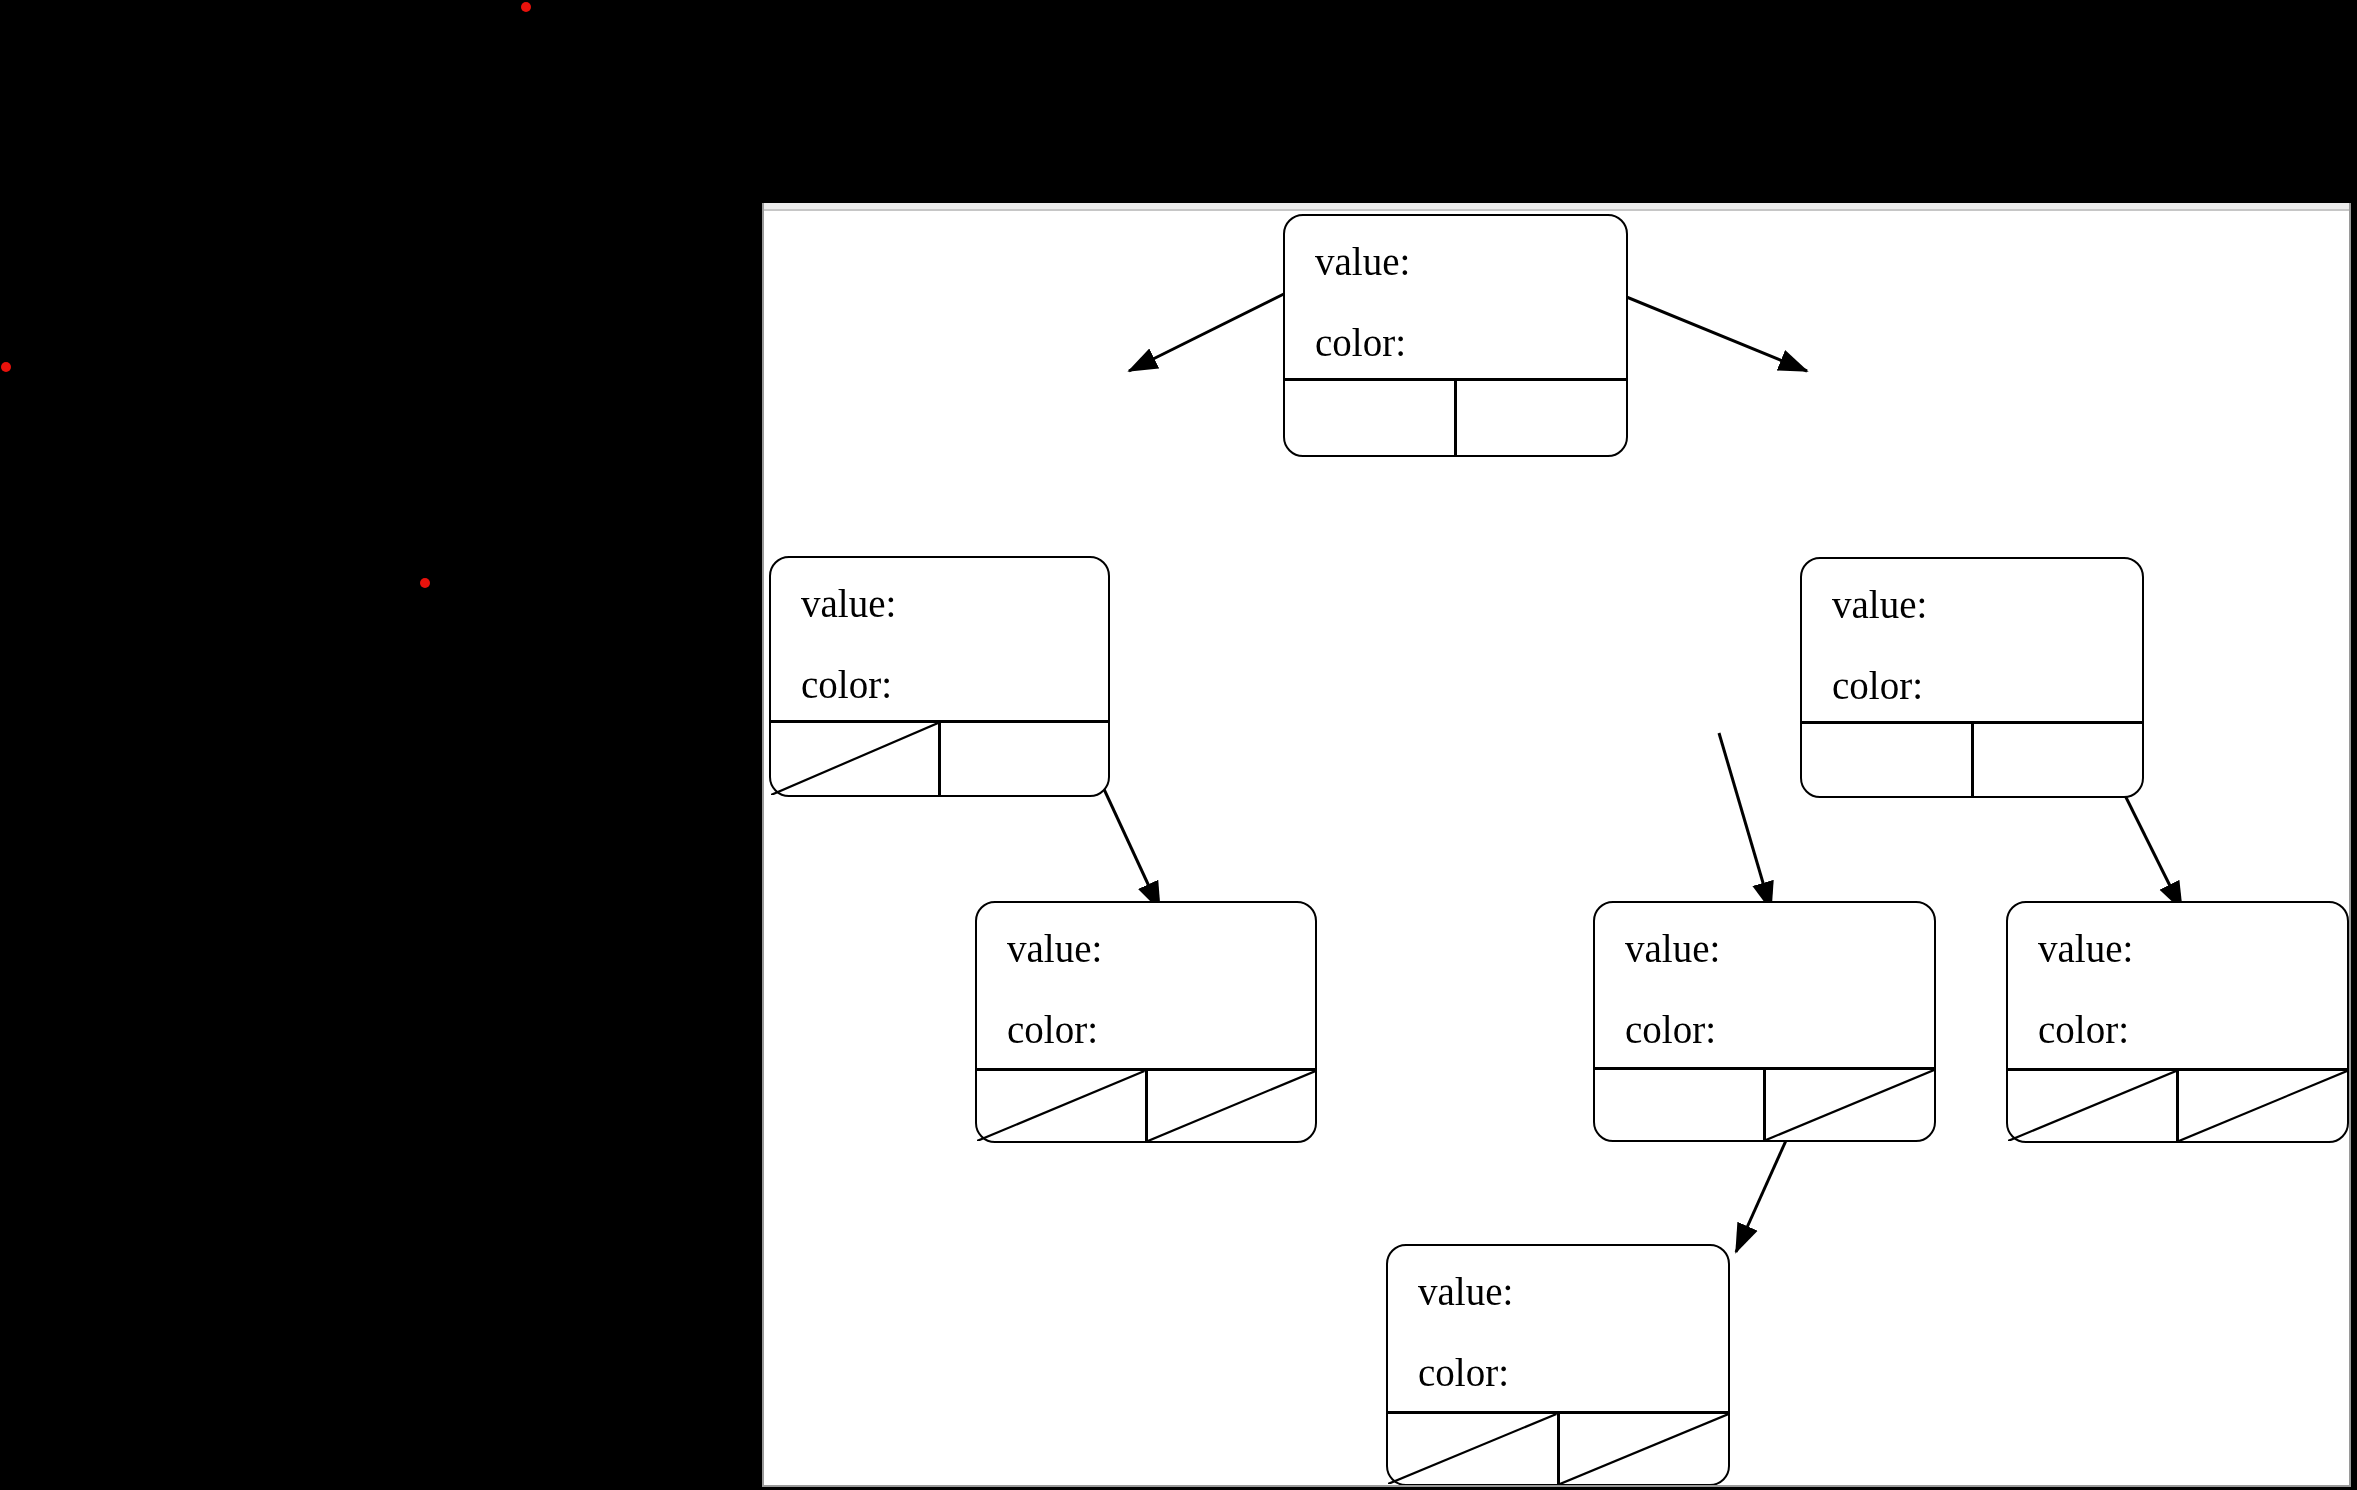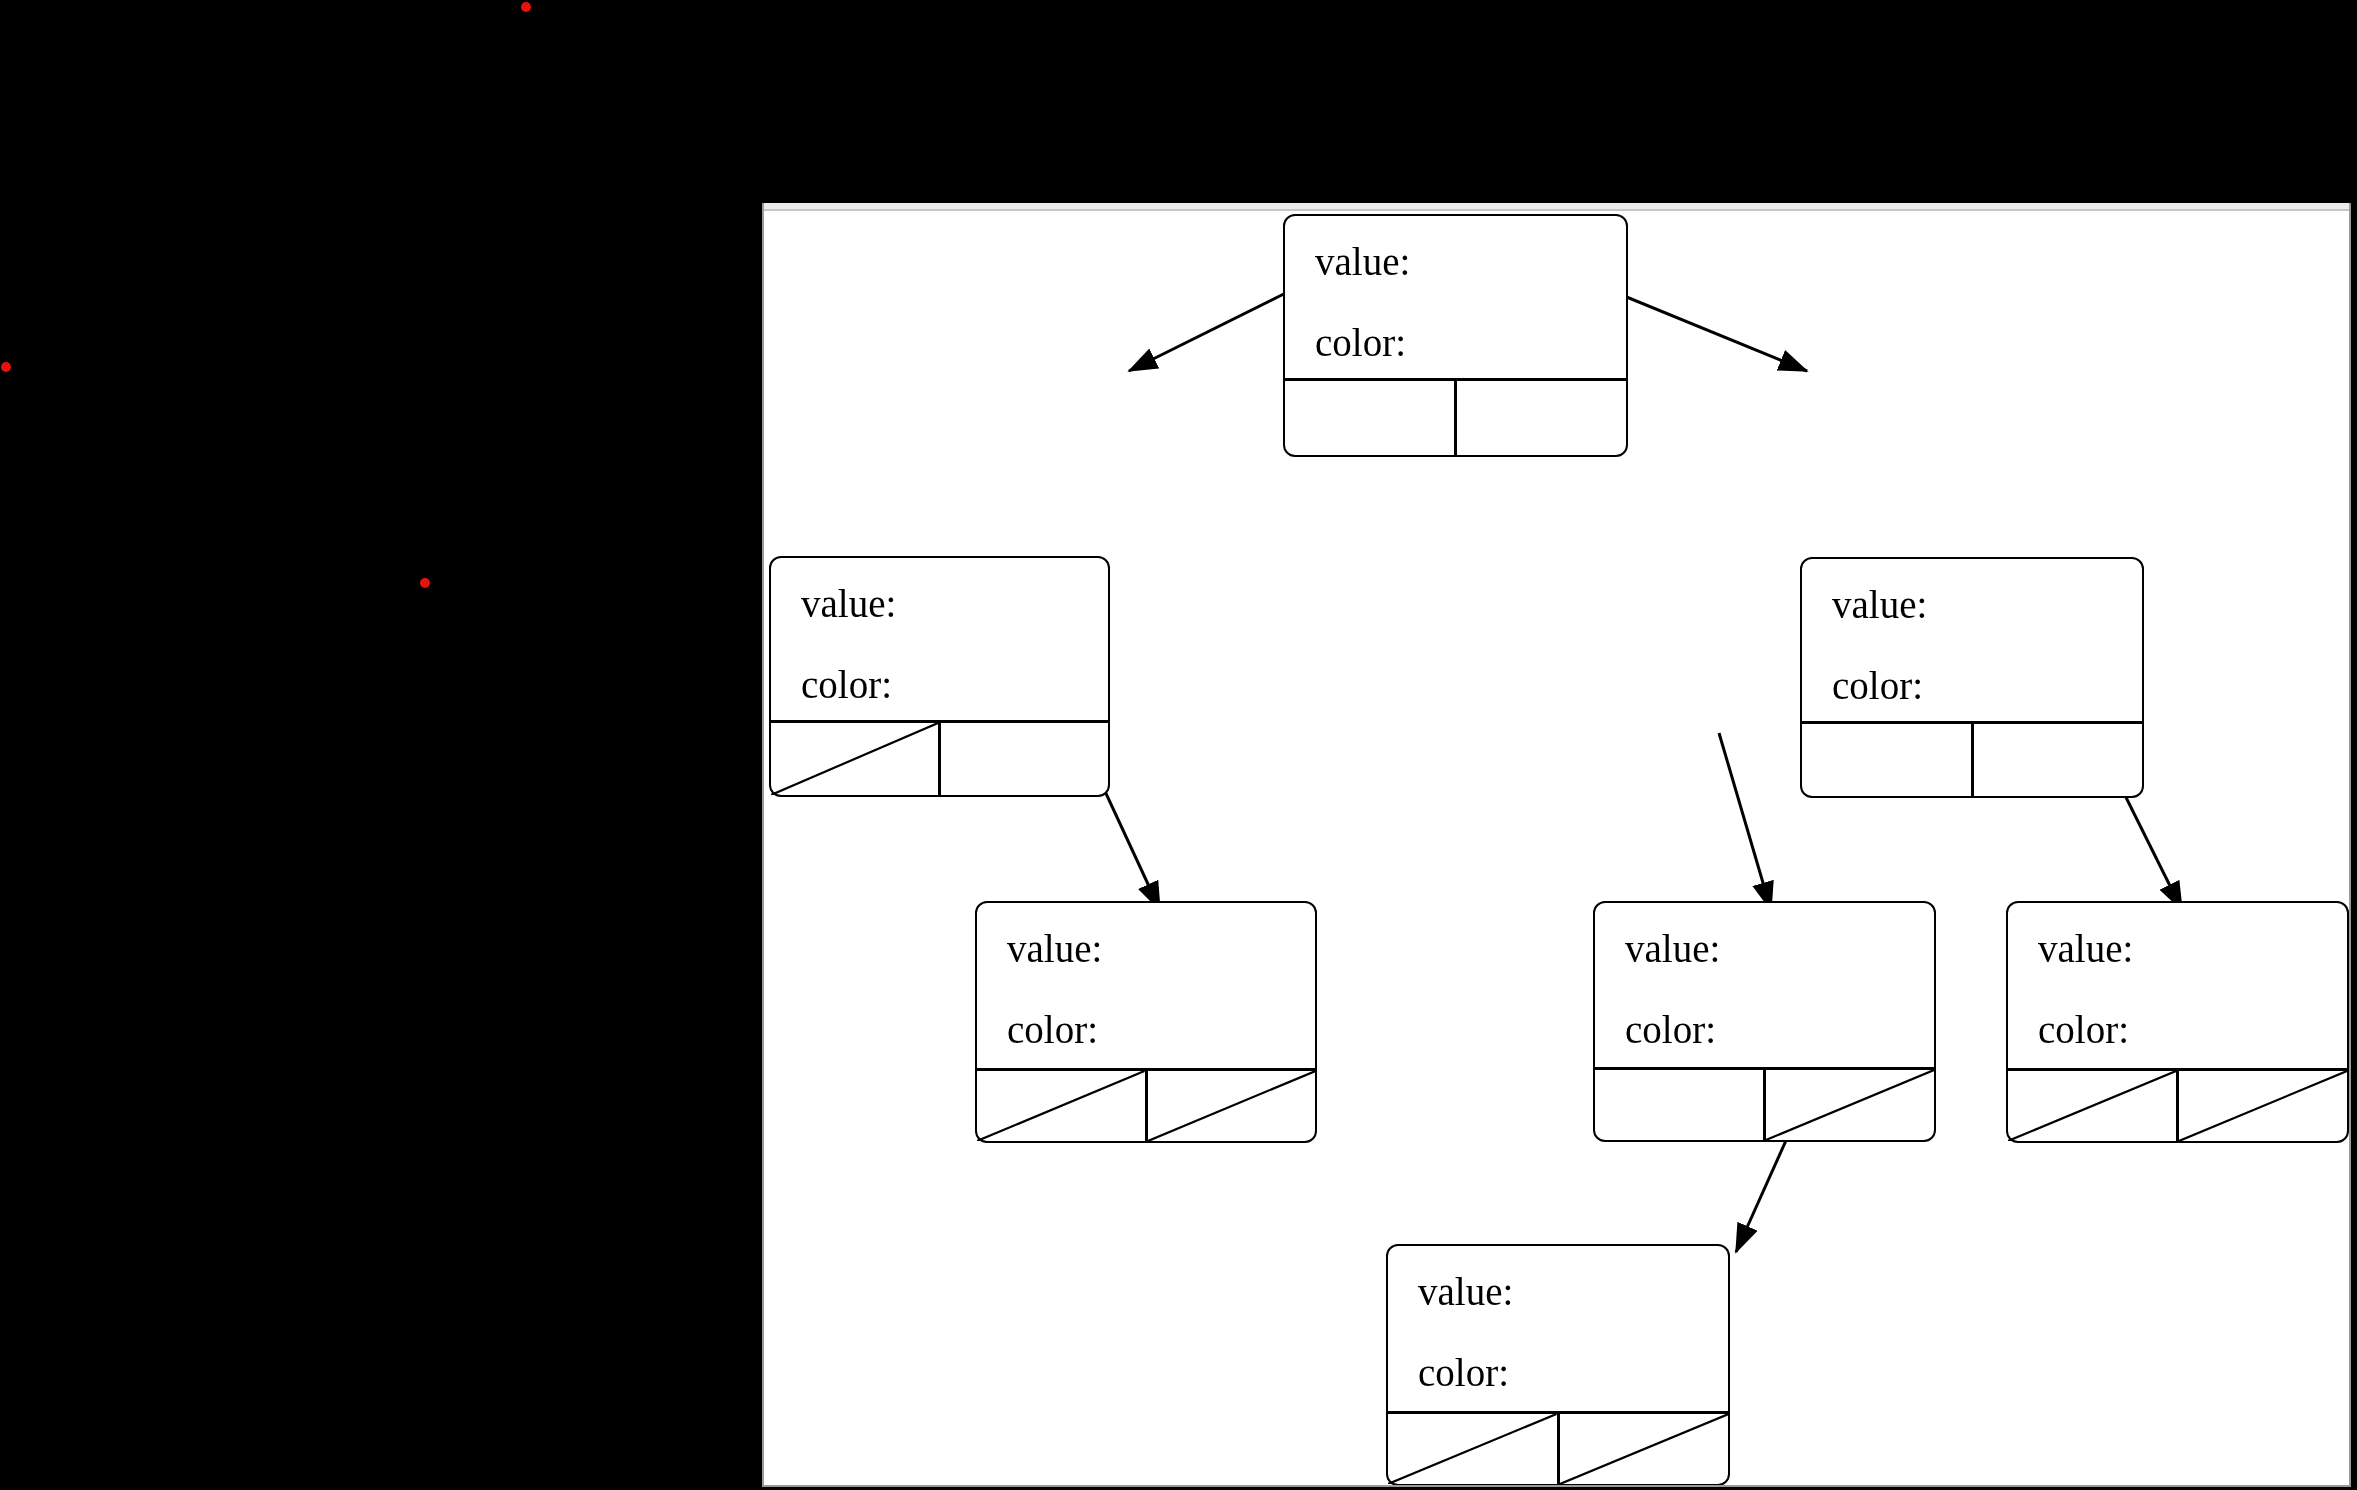--- a/index.html
+++ b/index.html
@@ -55,21 +55,21 @@
     height: 10px;
     border-radius: 50%;
     background: #e8120c;
   }
   
   .tree-node {
     position: absolute;
     box-sizing: border-box;
     background: #ffffff;
     border: 2px solid #000000;
-    border-radius: 12px;
+    border-radius: 20px;
   }
   .node-fields {
     position: absolute;
     left: 0;
     top: 0;
     right: 0;
     padding: 26px 0 0 30px;
     box-sizing: border-box;
   }
   .node-field {

